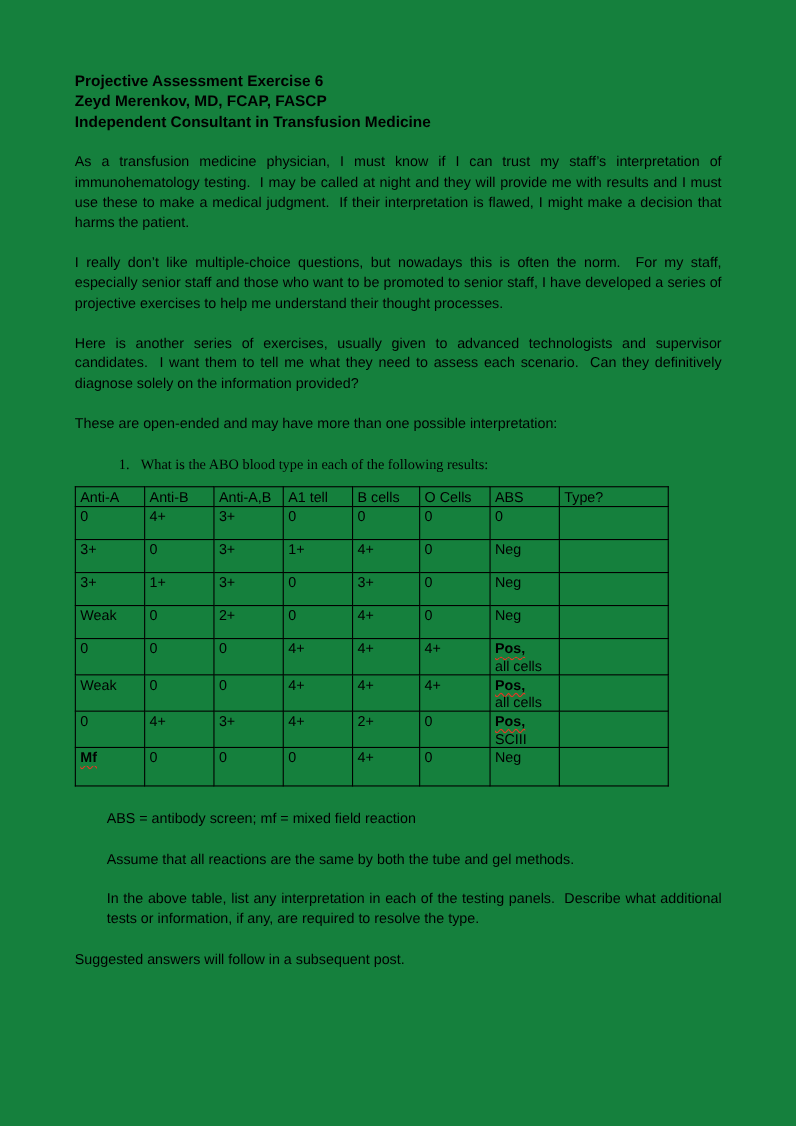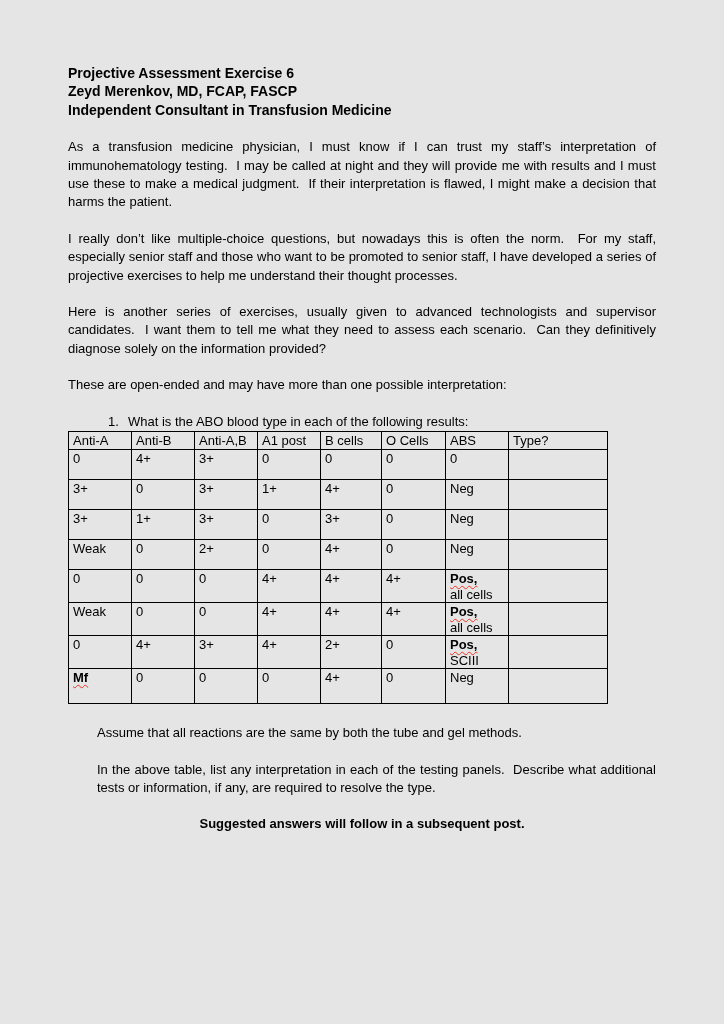--- a/index.html
+++ b/index.html
@@ -1,21 +1,21 @@
 <!DOCTYPE html>
 <html><head>
 <meta charset="utf-8">
 <style>
   * { margin: 0; padding: 0; box-sizing: border-box; }
   html, body { background: #ffffff; }
   .page {
     position: relative;
     width: 724px;
     height: 1024px;
-    background: #e5e5e5;
+    background: #15803d;
     color: #000000;
     font-family: "Liberation Sans", "DejaVu Sans", sans-serif;
     font-size: 13px;
     line-height: 18.4px;
     overflow: hidden;
   }
   .content {
     padding: 64px 68px 0 68px;
   }
   .title-block { margin-bottom: 19px; }
@@ -24,21 +24,22 @@
     font-size: 14px;
     line-height: 18.4px;
   }
   .para {
     text-align: justify;
     white-space: pre-wrap;
     margin-bottom: 18px;
   }
   .question-row {
     margin-left: 40px;
-    margin-bottom: 0;
+    margin-bottom: 11px;
+    font-family: Liberation Serif, serif;
   }
   .q-num { display: inline-block; min-width: 20px; }
   table.results {
     border-collapse: collapse;
     table-layout: fixed;
     width: 539px;
   }
   table.results td, table.results th {
     border: 1px solid #000000;
     vertical-align: top;
@@ -56,24 +57,23 @@
     text-decoration-line: underline;
     text-decoration-style: wavy;
     text-decoration-color: #e93423;
     text-decoration-thickness: 1px;
     text-underline-offset: 2px;
     font-weight: bold;
   }
   .notes { margin-left: 29px; margin-top: 20px; }
   .note { margin-bottom: 18px; text-align: justify; white-space: pre-wrap; }
   .footer-line {
-    font-weight: bold;
+    font-weight: normal;
     margin-top: 13px;
     white-space: pre-wrap;
-    text-align: center;
   }
 </style>
 </head>
 <body>
 
 <div class="page">
   <div class="content">
 
     <div class="title-block">
       <div class="t">Projective Assessment Exercise 6</div>
@@ -99,21 +99,21 @@
         <col style="width:61px">
           <col style="width:64px">
           <col style="width:63px">
           <col style="width:99px">
       </colgroup>
       <tbody>
           <tr class="hdr">
         <td>Anti-A</td>
         <td>Anti-B</td>
         <td>Anti-A,B</td>
-        <td>A1 post</td>
+        <td>A1 tell</td>
         <td>B cells</td>
         <td>O Cells</td>
         <td>ABS</td>
         <td>Type?</td>
       </tr>
 
       <tr class="data">
         <td>0</td>
         <td>4+</td>
         <td>3+</td>
@@ -197,20 +197,21 @@
         <td>0</td>
         <td>4+</td>
         <td>0</td>
         <td>Neg</td>
         <td></td>
       </tr>
     </tbody>
       </table>
 
     <div class="notes">
+      <p class="note">ABS = antibody screen; mf = mixed field reaction</p>
       <p class="note">Assume that all reactions are the same by both the tube and gel methods.</p>
       <p class="note">In the above table, list any interpretation in each of the testing panels.  Describe what additional tests or information, if any, are required to resolve the type.</p>
     </div>
 
     <p class="footer-line">Suggested answers will follow in a subsequent post.</p>
 
   </div>
 </div>
 
 </body></html>

